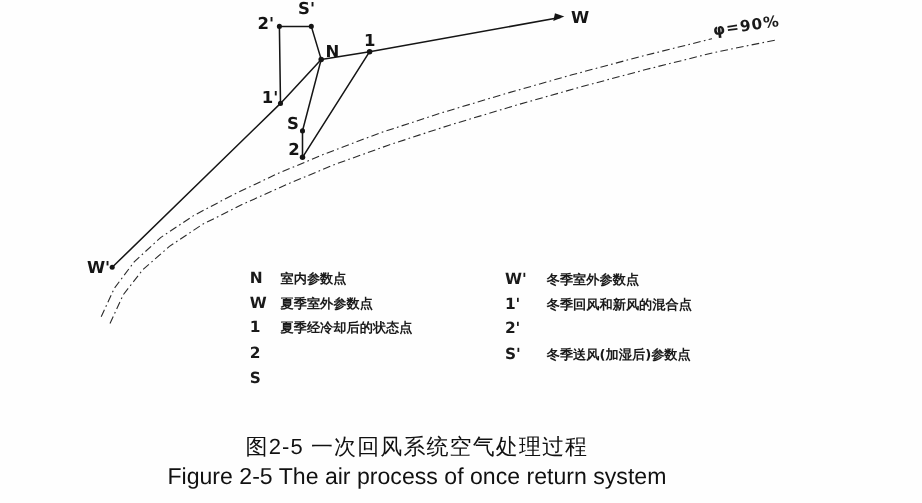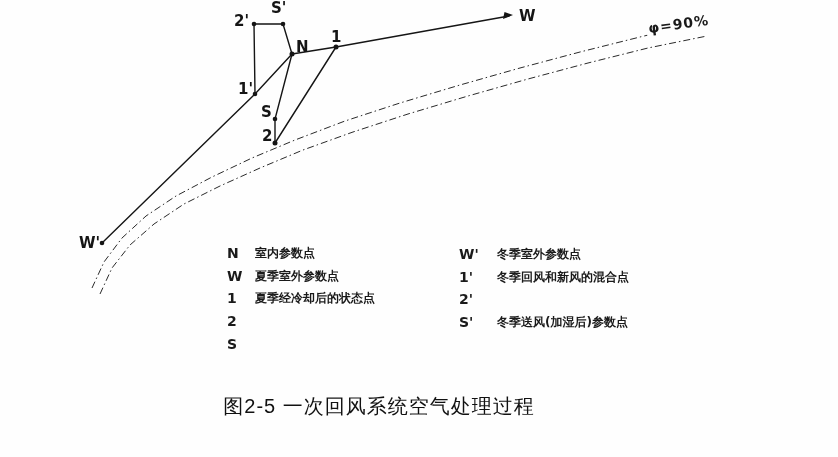--- a/index.html
+++ b/index.html
@@ -128,14 +128,15 @@
     <div class="lrow">
       <span class="lsym">2'</span>
     </div>
     <div class="lrow">
       <span class="lsym">S'</span>
       <span class="ldesc">冬季送风(加湿后)参数点</span>
     </div>
   </div>
 
   <div class="cap cap-zh">图2-5  一次回风系统空气处理过程</div>
+  <div class="cap cap-en">Figure 2-5 The air process of once return system</div>
 
 </div>
 
 </body></html>

